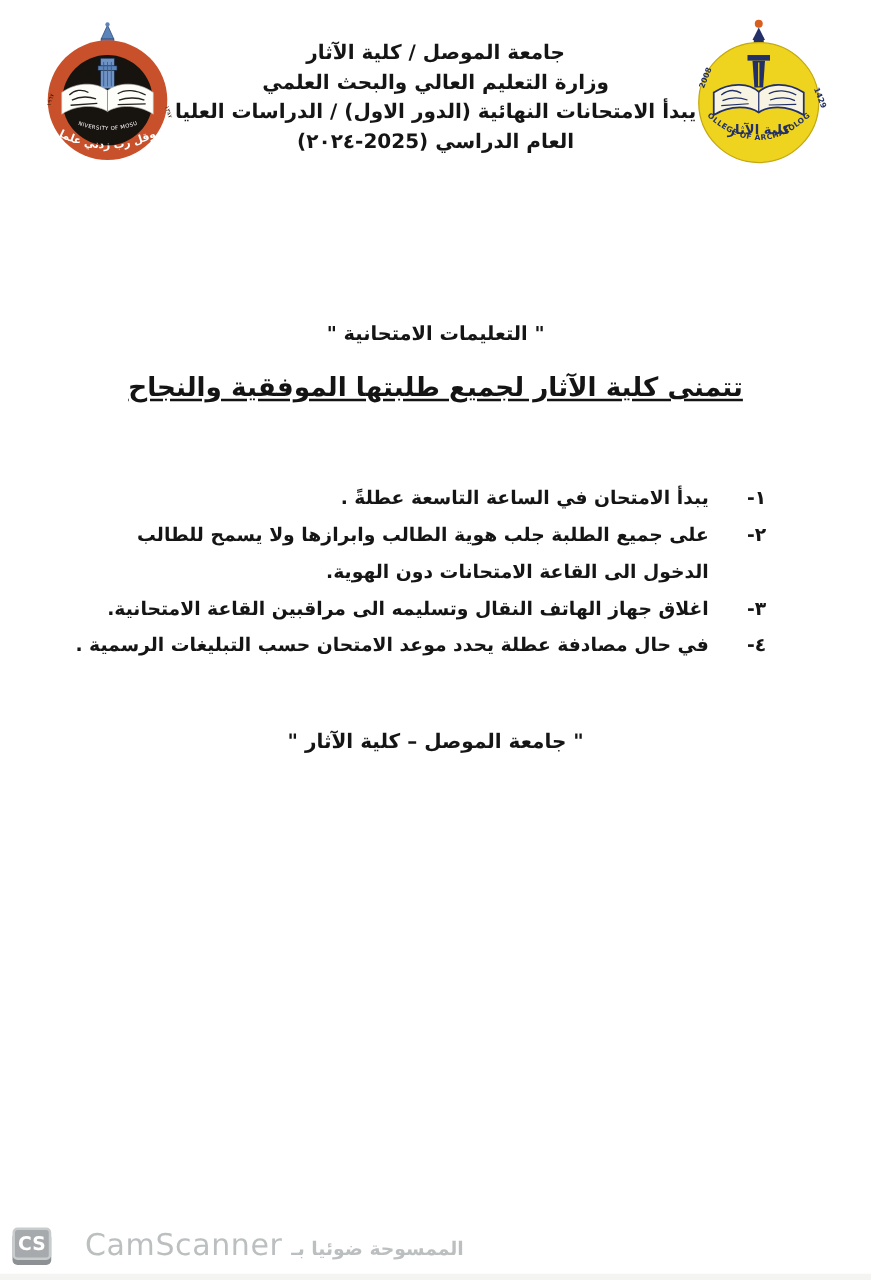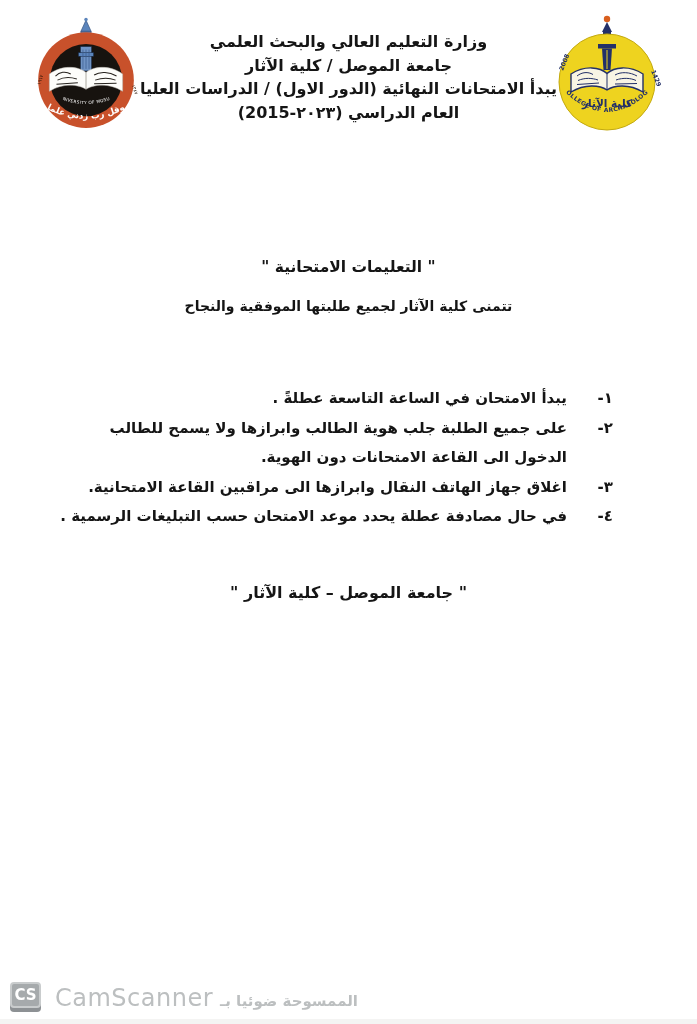--- a/index.html
+++ b/index.html
@@ -27,40 +27,40 @@
 
   
   .section-title {
     position:absolute; top:258px; left:0; right:0;
     direction:rtl; text-align:center;
     font-weight:bold; font-size:15.5px; color:#151515; white-space:nowrap;
   }
   .wish {
     position:absolute; top:298px; left:0; right:0;
     direction:rtl; text-align:center;
-    font-weight:bold; font-size:14px; color:#141414; white-space:nowrap;
+    font-weight:bold; font-size:21px; color:#141414; white-space:nowrap;text-decoration:underline;
   }
   .instructions {
     position:absolute; top:384px; right:84px; left:52px;
     direction:rtl;
   }
   .item { display:flex; align-items:flex-start; font-weight:bold; font-size:15px; line-height:29.5px; color:#151515; }
   .item-number { flex:0 0 26px; }
   .item-text   { flex:1; padding-right:20px; }
   .signature {
     position:absolute; top:583px; left:0; right:0;
     direction:rtl; text-align:center;
     font-weight:bold; font-size:16px; color:#151515; white-space:nowrap;
   }
 
   
   .scan-edge { position:absolute; left:0; right:0; bottom:0; height:5px; background:#f4f4f3; }
   .camscanner {
     position:absolute; left:10px; bottom:12px;
-    display:flex; align-items:flex-end; gap:14px;
+    display:flex; align-items:flex-start; gap:27px;
   }
   .cs-badge {
     width:31px; height:26px; border-radius:4px;
     background:#a6aaac; color:#ffffff;
     display:flex; align-items:center; justify-content:center;
     font-size:15px; font-weight:bold;
     box-shadow:0 4px 0 #8d9194; margin-bottom:4px;
     border:2px solid #c9cccd;
   }
   .cs-line { direction:rtl; display:flex; align-items:baseline; gap:7px; white-space:nowrap; }
@@ -108,24 +108,24 @@
       <text font-size="8.5" font-weight="bold" fill="#ffffff">
         <textPath href="#uom-motto" startOffset="50%" text-anchor="middle">وقل رب زدني علما</textPath>
       </text>
 
       <text x="10" y="68" font-size="4.6" fill="#2b1608" transform="rotate(-72 10 68)">١٩٦٧</text>
       <text x="100" y="68" font-size="4.6" fill="#2b1608" transform="rotate(72 100 68)">١٣٨٧</text>
     </svg>
   </div>
 
   <div class="header-text">
+    <div class="hline">جامعة الموصل / كلية الآثار</div>
     <div class="hline">وزارة التعليم العالي والبحث العلمي</div>
-    <div class="hline">جامعة الموصل / كلية الآثار</div>
     <div class="hline">يبدأ الامتحانات النهائية (الدور الاول) / الدراسات العليا</div>
-    <div class="hline">العام الدراسي (٢٠٢٣-2015)</div>
+    <div class="hline">العام الدراسي (2025-٢٠٢٤)</div>
   </div>
 
   <div class="logo-right">
     <svg viewBox="0 0 114 122" xmlns="http://www.w3.org/2000/svg">
 
       <g>
         <circle cx="57" cy="5" r="3.2" fill="#d95f1e"></circle>
         <polygon points="52,18 57,8 62,18" fill="#233068"></polygon>
         <rect x="53" y="16" width="8" height="14" fill="#233068"></rect>
       </g>
@@ -165,21 +165,21 @@
     <div class="item">
       <span class="item-number">١-</span>
       <span class="item-text">يبدأ الامتحان في الساعة التاسعة عطلةً .</span>
     </div>
     <div class="item">
       <span class="item-number">٢-</span>
       <span class="item-text">على جميع الطلبة جلب هوية الطالب وابرازها ولا يسمح للطالب الدخول الى القاعة الامتحانات دون الهوية.</span>
     </div>
     <div class="item">
       <span class="item-number">٣-</span>
-      <span class="item-text">اغلاق جهاز الهاتف النقال وابرازها الى مراقبين القاعة الامتحانية.</span>
+      <span class="item-text">اغلاق جهاز الهاتف النقال وتسليمه الى مراقبين القاعة الامتحانية.</span>
     </div>
     <div class="item">
       <span class="item-number">٤-</span>
       <span class="item-text">في حال مصادفة عطلة يحدد موعد الامتحان حسب التبليغات الرسمية .</span>
     </div>
   </div>
 
   <div class="signature">" جامعة الموصل – كلية الآثار "</div>
 
   <div class="scan-edge"></div>

